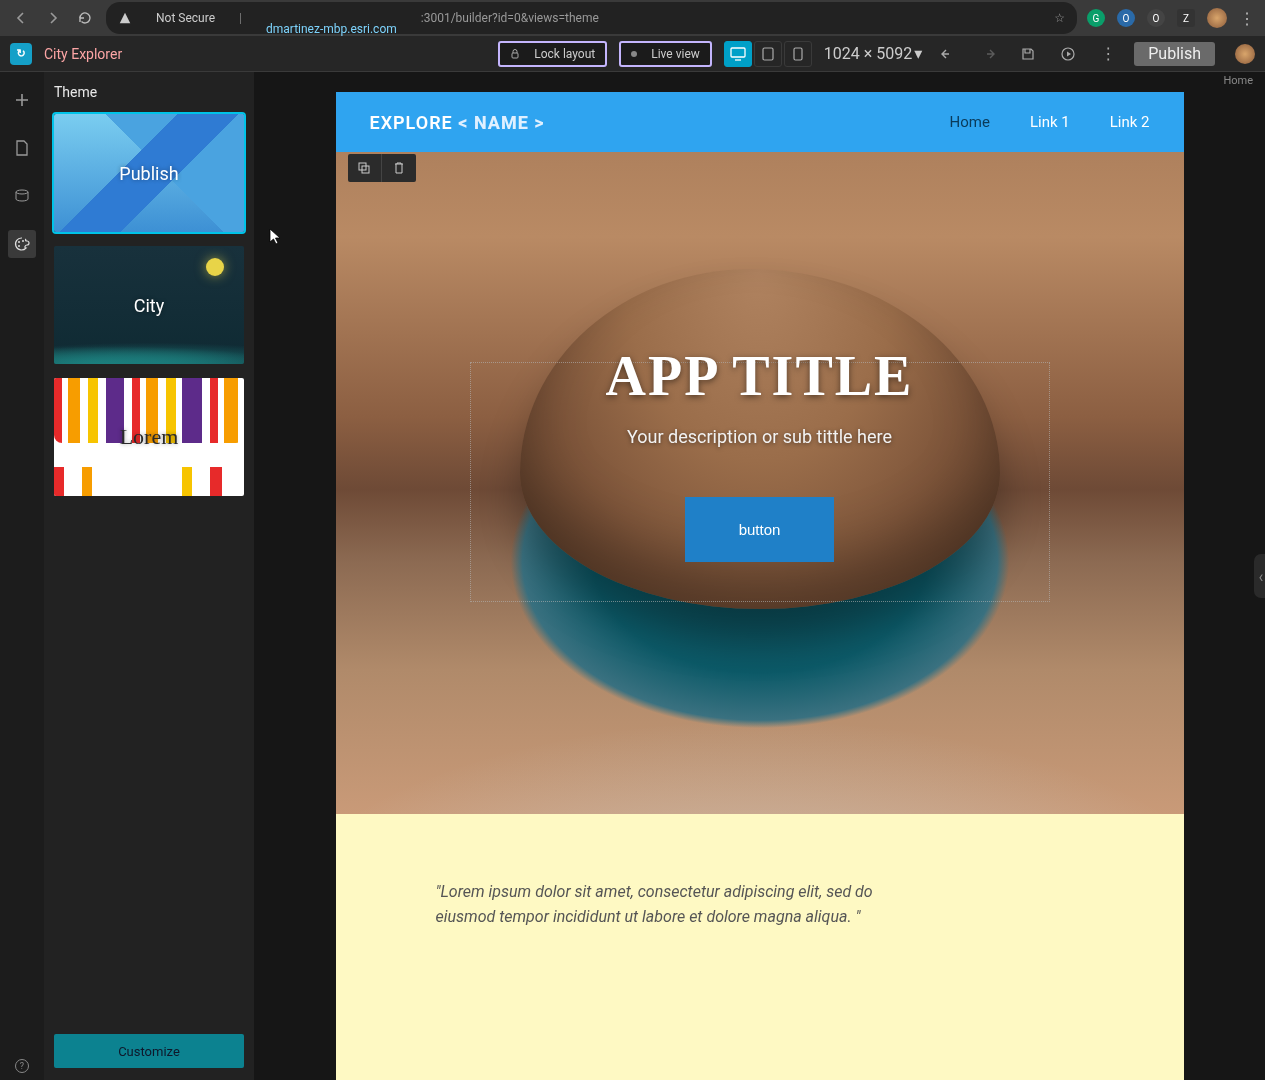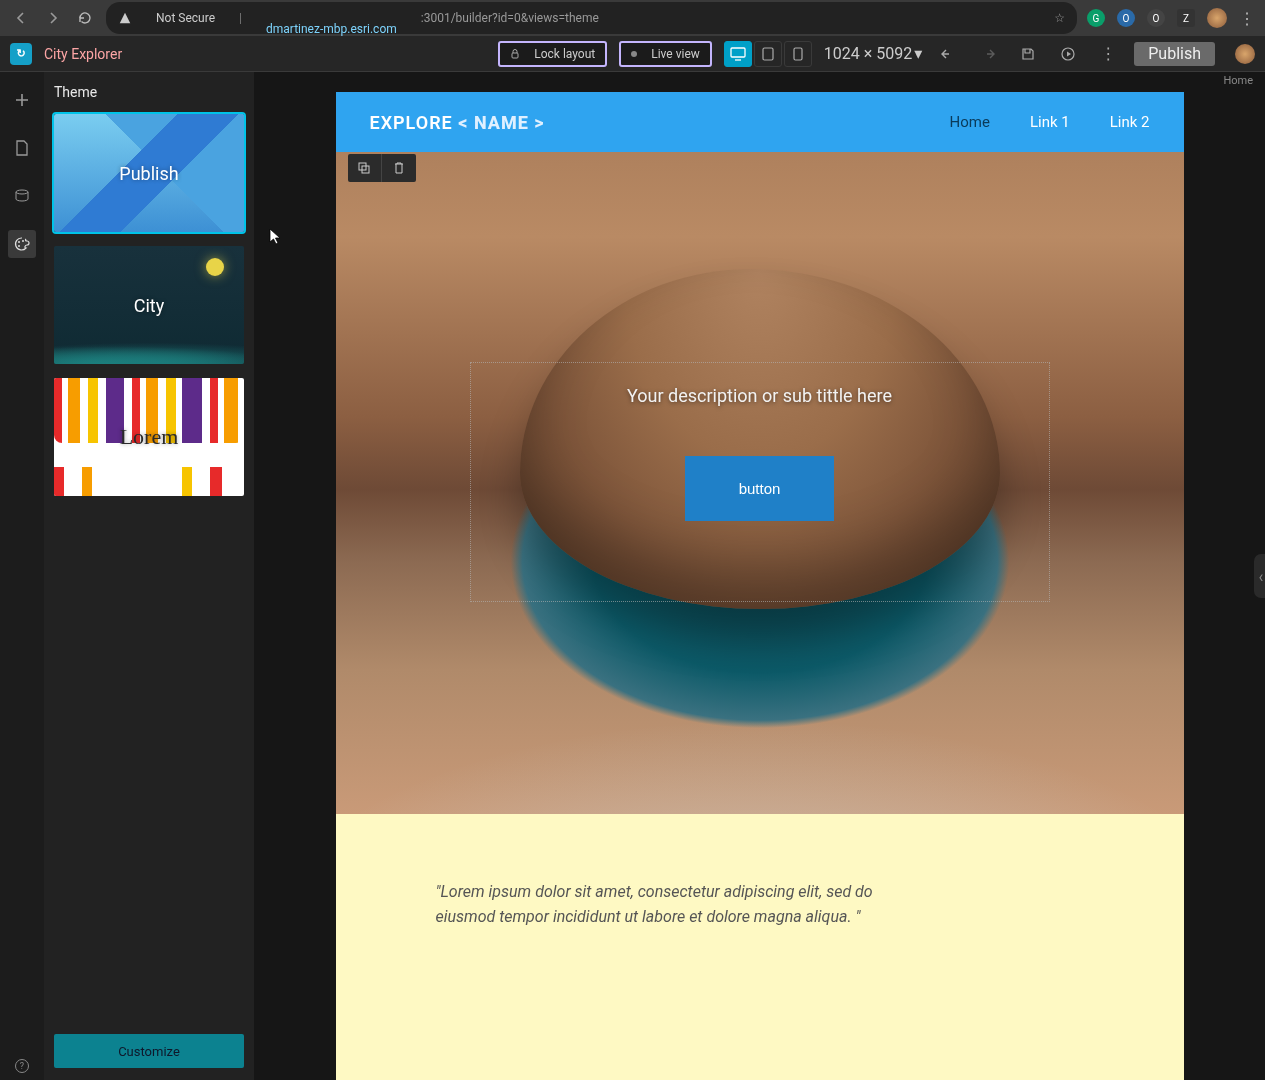--- a/index.html
+++ b/index.html
@@ -291,20 +291,21 @@
           <div class="tbtn">
             <svg width="12" height="14" viewBox="0 0 12 14">
                 <path d="M2 3 h8 M4 3 v-1 h4 v1 M3 3 v9 h6 v-9" stroke="#ccc" fill="none"></path>
               </svg>
           </div>
         </div>
 
         <div class="dashed-box" style="left:134px; top:270px; width:580px; height:240px;"></div>
 
         <div class="hero-center">
+          <div class="hero-title">APP TITLE</div>
           <div class="hero-sub">Your description or sub tittle here</div>
           <button class="hero-btn">button</button>
         </div>
       </div>
 
       <div class="quote-row">
         <p class="quote">"Lorem ipsum dolor sit amet, consectetur adipiscing elit, sed do eiusmod tempor incididunt ut labore et dolore magna aliqua. "</p>
       </div>
     </div>
   </div>

